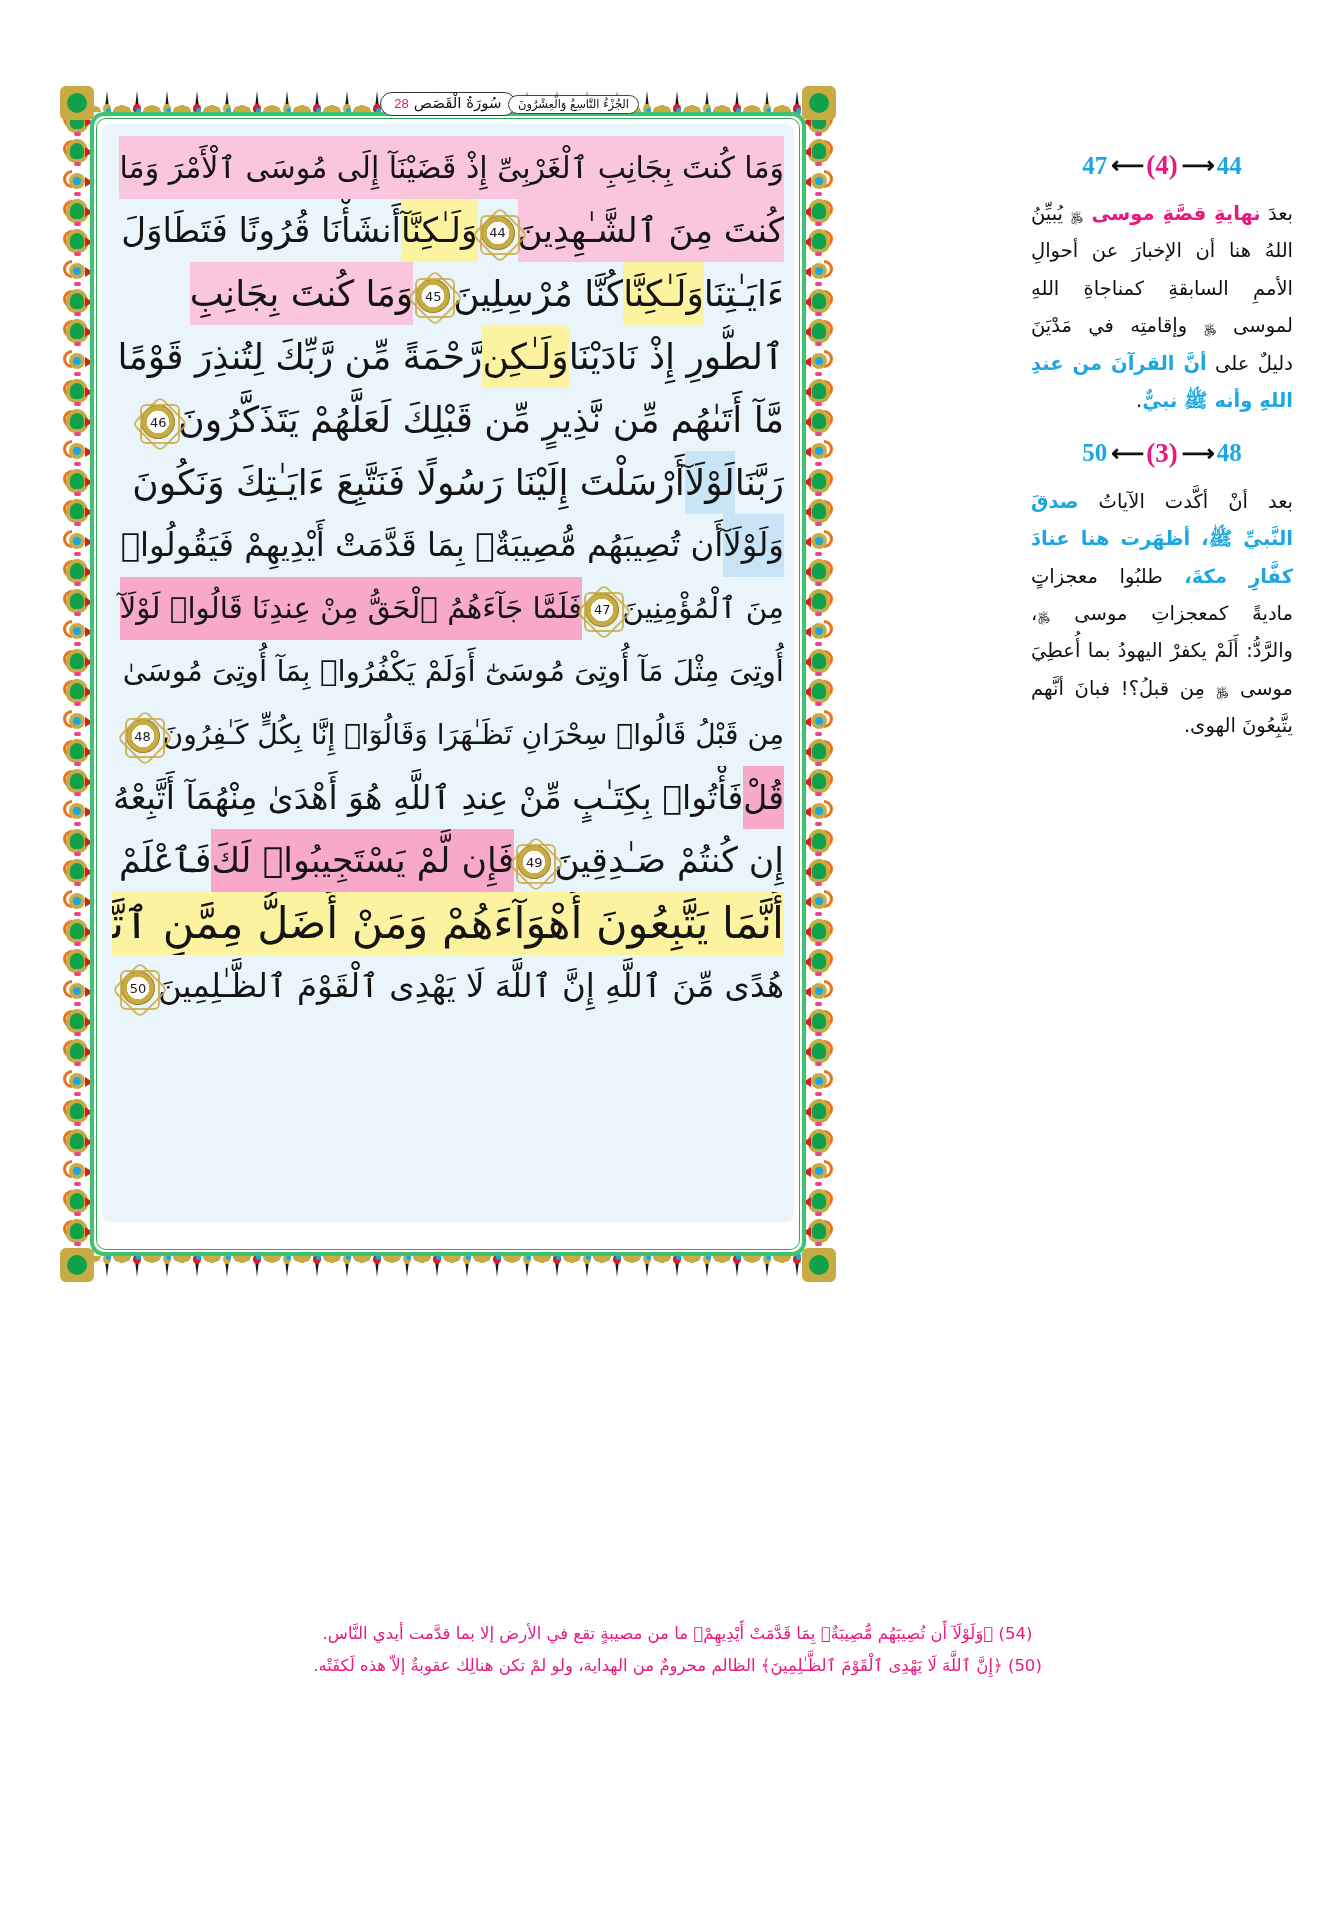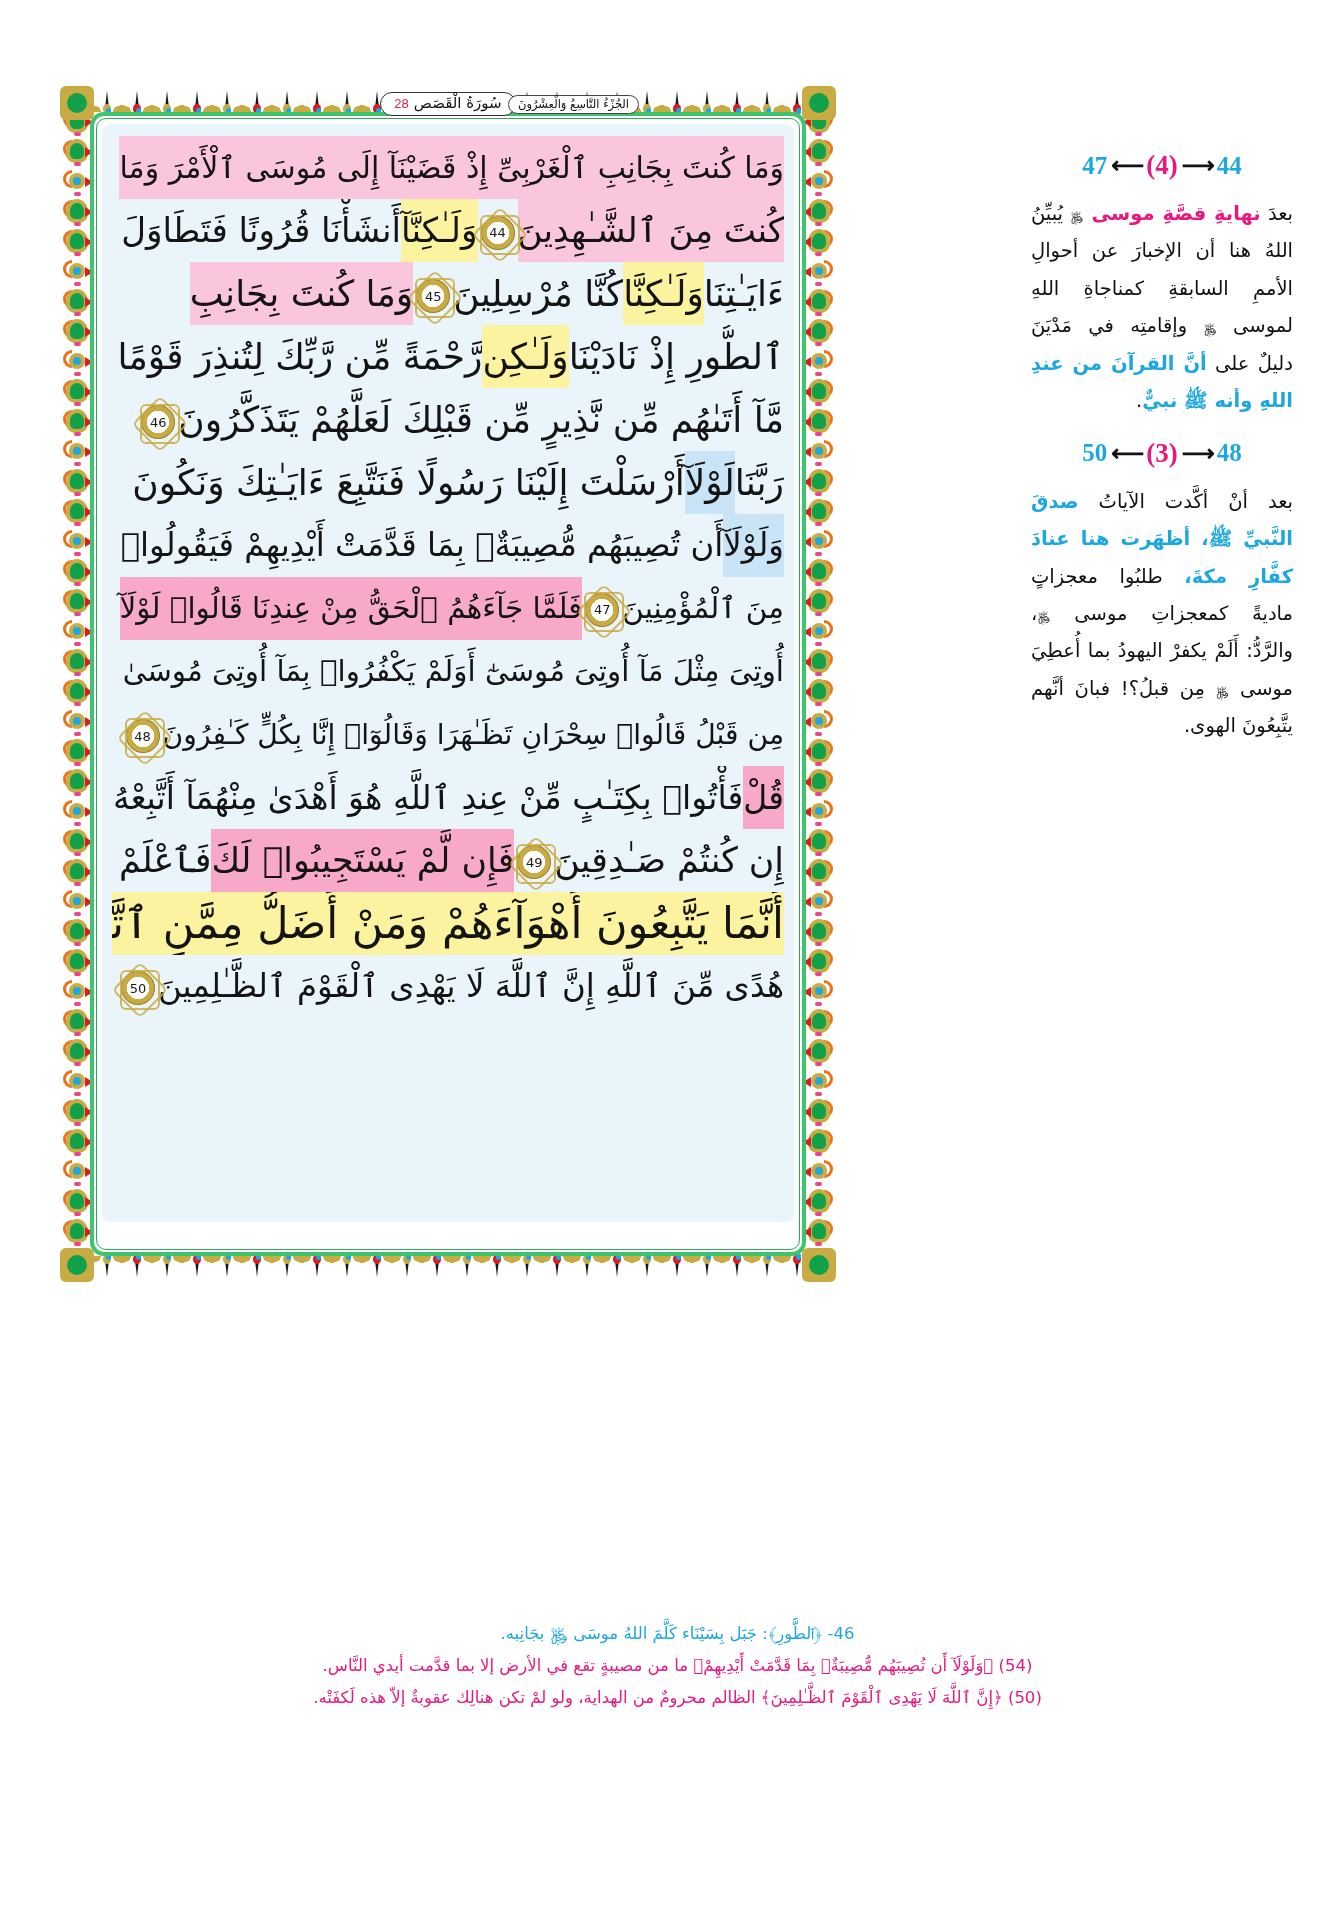--- a/index.html
+++ b/index.html
@@ -1201,18 +1201,17 @@
           <span class="arrow">⟵</span>
           <span class="mid">(3)</span>
           <span class="arrow">⟶</span>
           <span>48</span>
         </div>
         <div class="cmt-text"><span>بعد أنْ أكَّدت الآياتُ </span><span class="cyan">صدقَ النَّبيِّ ﷺ، أظهَرت هنا عنادَ كفَّارِ مكةَ،</span><span> طلبُوا معجزاتٍ ماديةً كمعجزاتِ موسى </span><span class="small">﷿</span><span>، والرَّدُّ: أَلَمْ يكفرْ اليهودُ بما أُعطِيَ موسى </span><span class="small">﷿</span><span> مِن قبلُ؟! فبانَ أنَّهم يتَّبِعُونَ الهوى.</span></div>
       </div>
     </div>
 
   <div id="footnotes">
-      <div class="fn-line cyan" style="font-size: 16.5px;">46- ﴿ٱلطُّورِ﴾: جَبَل بِسَيْنَاء كَلَّمَ اللهُ موسَى ﷿ بجَانِبه.</div>
       <div class="fn-line" style="font-size: 16.5px;">(54) ﴿وَلَوْلَآ أَن تُصِيبَهُم مُّصِيبَةٌۢ بِمَا قَدَّمَتْ أَيْدِيهِمْ﴾ ما من مصيبةٍ تقع في الأرض إلا بما قدَّمت أيدي النَّاس.</div>
       <div class="fn-line" style="font-size: 16.5px;">(50) ﴿إِنَّ ٱللَّهَ لَا يَهْدِى ٱلْقَوْمَ ٱلظَّـٰلِمِينَ﴾ الظالم محرومٌ من الهداية، ولو لمْ تكن هنالِك عقوبةٌ إلاّ هذه لَكفَتْه.</div>
     </div>
 
 </div>
 
 </body></html>

